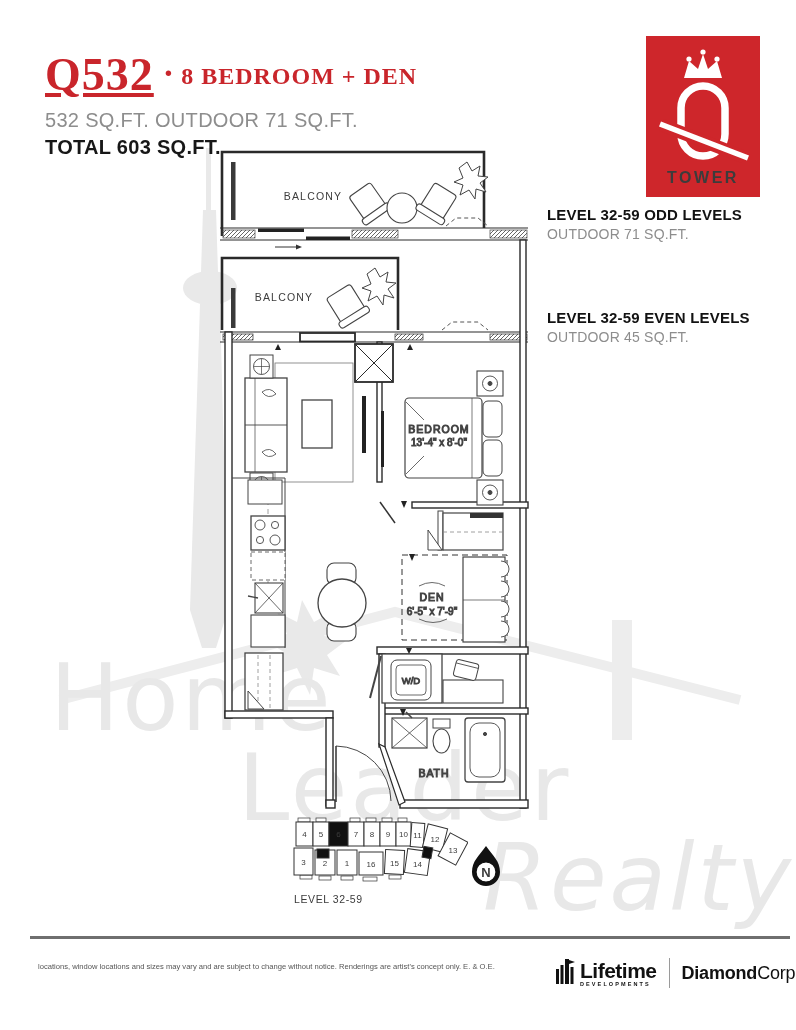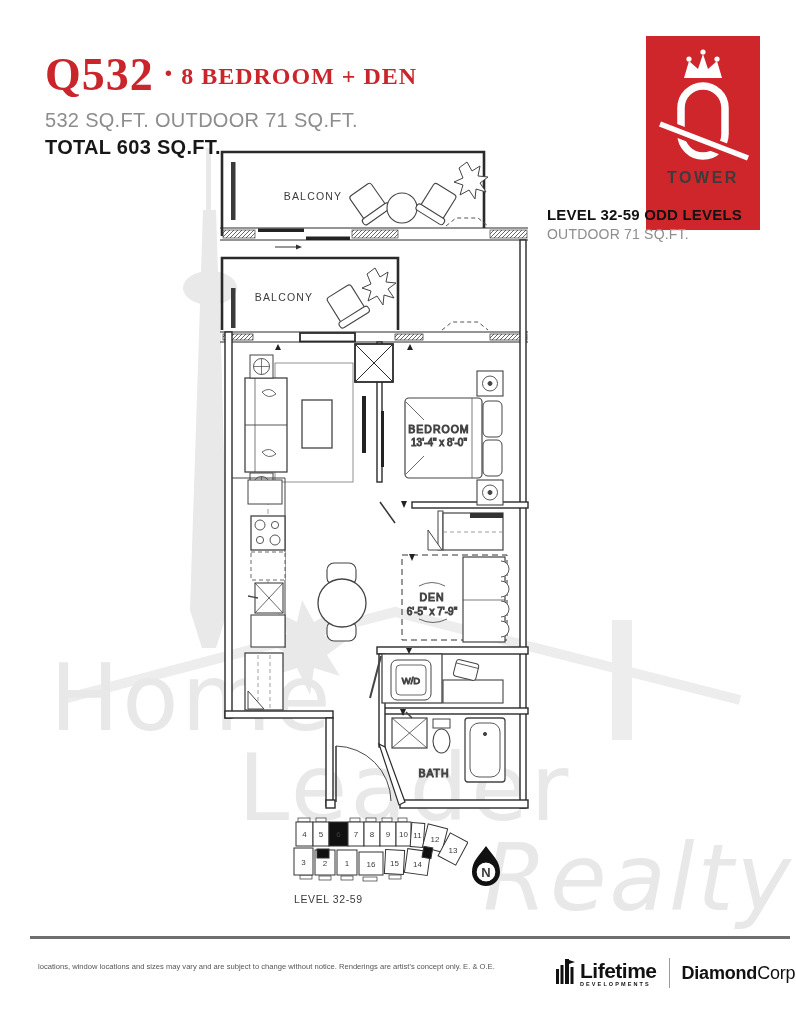--- a/index.html
+++ b/index.html
@@ -2,27 +2,27 @@
 <html><head>
 <meta charset="utf-8">
 <style>
   html,body{margin:0;padding:0;background:#fff;}
   #page{position:relative;width:796px;height:1030px;background:#fff;overflow:hidden;
         font-family:"Liberation Sans",sans-serif;}
   .abs{position:absolute;}
   
   #titleblock{left:45px;top:48px;}
   #titleline{font-family:"Liberation Serif",serif;font-weight:bold;color:#c9252b;white-space:nowrap;}
-  #title-code{font-size:46px;letter-spacing:1px;}
+  #title-code{font-size:46px;letter-spacing:1px;text-decoration:underline;}
   #title-sep{font-size:34px;vertical-align:6px;padding:0 7px 0 9px;}
   #title-type{font-size:24px;letter-spacing:1px;vertical-align:6px;}
   #subtitle{font-size:20px;color:#8d8d8d;margin-top:8px;letter-spacing:.3px;}
   #total{font-size:20px;color:#171717;font-weight:bold;margin-top:4px;letter-spacing:.3px;}
   
-  #qlogo{left:646px;top:36px;width:114px;height:194px;background:#ce262b;}
+  #qlogo{left:646px;top:36px;width:114px;height:161px;background:#ce262b;}
   
   .lvl-title{font-size:15px;font-weight:bold;color:#121212;letter-spacing:.2px;white-space:nowrap;}
   .lvl-sub{font-size:14px;color:#8d8d8d;margin-top:3px;letter-spacing:.2px;}
   #level-odd{left:547px;top:206px;}
   #level-even{left:547px;top:309px;}
   
   .wm{color:#e8e8e8;font-family:"DejaVu Sans",sans-serif;font-size:92px;letter-spacing:3px;z-index:0;white-space:nowrap;}
   
   #keyplan-caption{left:294px;top:893px;font-size:10.5px;color:#3b3b3b;letter-spacing:.6px;}
   
@@ -83,20 +83,24 @@
         <line x1="16" y1="89" x2="98" y2="121" stroke="#ce262b" stroke-width="13"></line>
         <line x1="14" y1="88" x2="102" y2="122" stroke="#fff" stroke-width="5.5"></line>
       </g>
       <text x="57" y="147" text-anchor="middle" font-size="16" font-weight="bold" fill="#fff" letter-spacing="2.5">TOWER</text>
     </svg>
   </div>
 
   <div class="abs" id="level-odd" style="z-index:2">
     <div class="lvl-title">LEVEL 32-59 ODD LEVELS</div>
     <div class="lvl-sub">OUTDOOR 71 SQ.FT.</div>
+  </div>
+  <div class="abs" id="level-even" style="z-index:2">
+    <div class="lvl-title">LEVEL 32-59 EVEN LEVELS</div>
+    <div class="lvl-sub">OUTDOOR 45 SQ.FT.</div>
   </div>
 
   <svg class="abs" style="left:220px;top:140px;z-index:1" width="314" height="684" viewBox="0 0 314 684">
     <defs>
       <pattern id="hatch" width="4" height="4" patternUnits="userSpaceOnUse">
         <path d="M0,4 L4,0" stroke="#555" stroke-width="0.9"></path>
       </pattern>
     </defs>
 
     <g>

